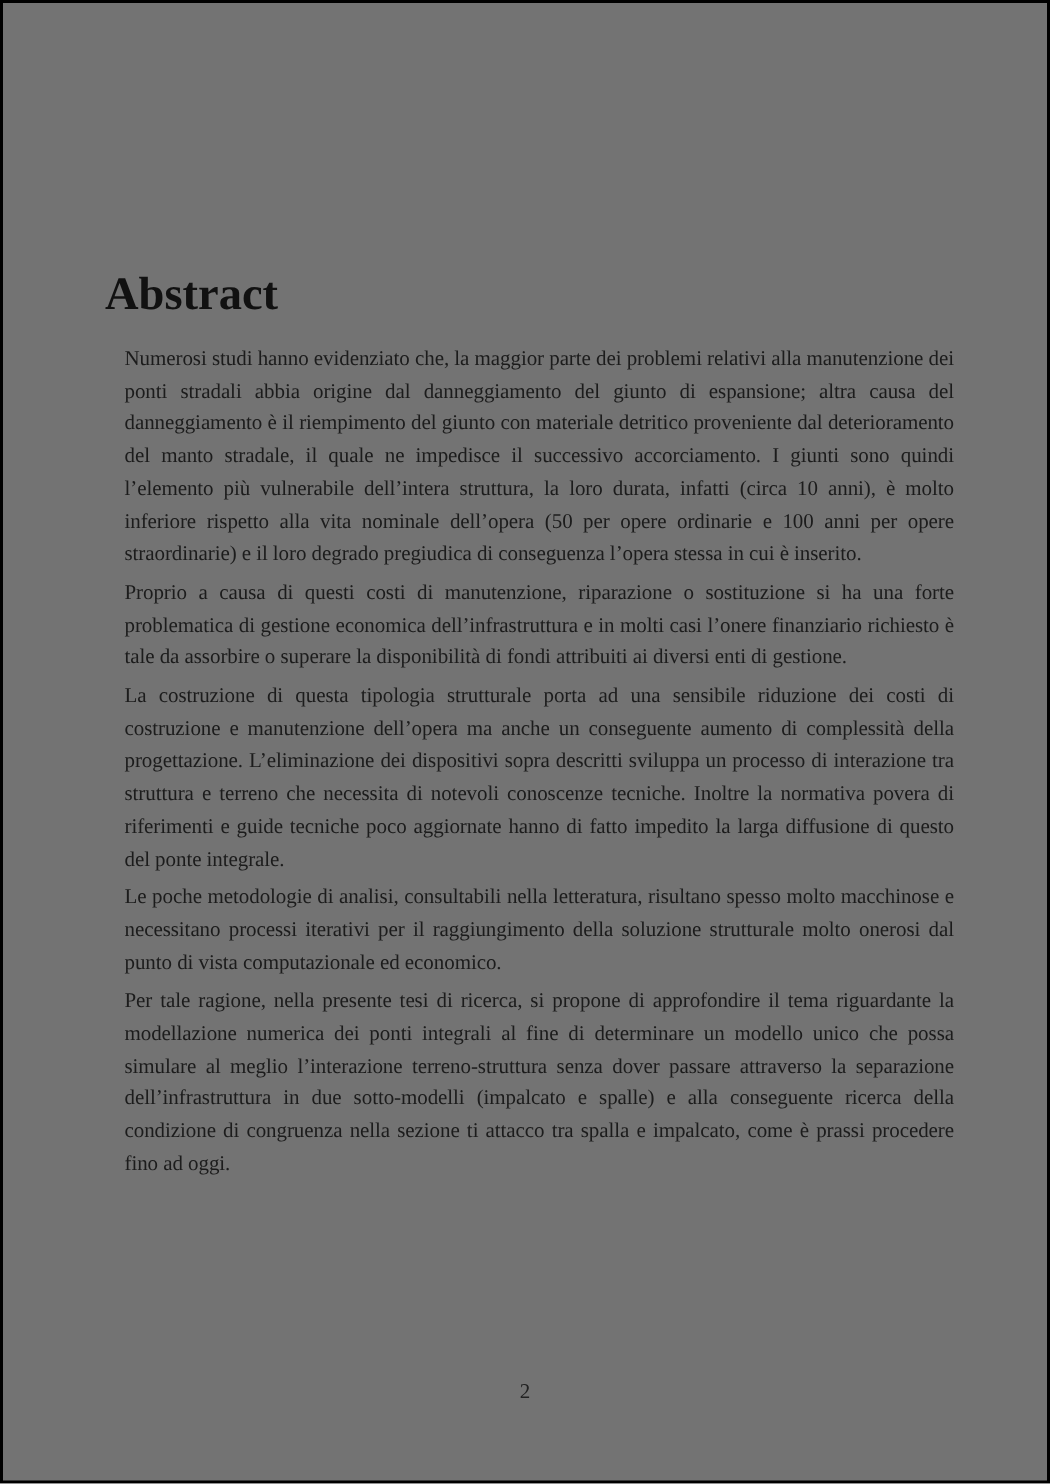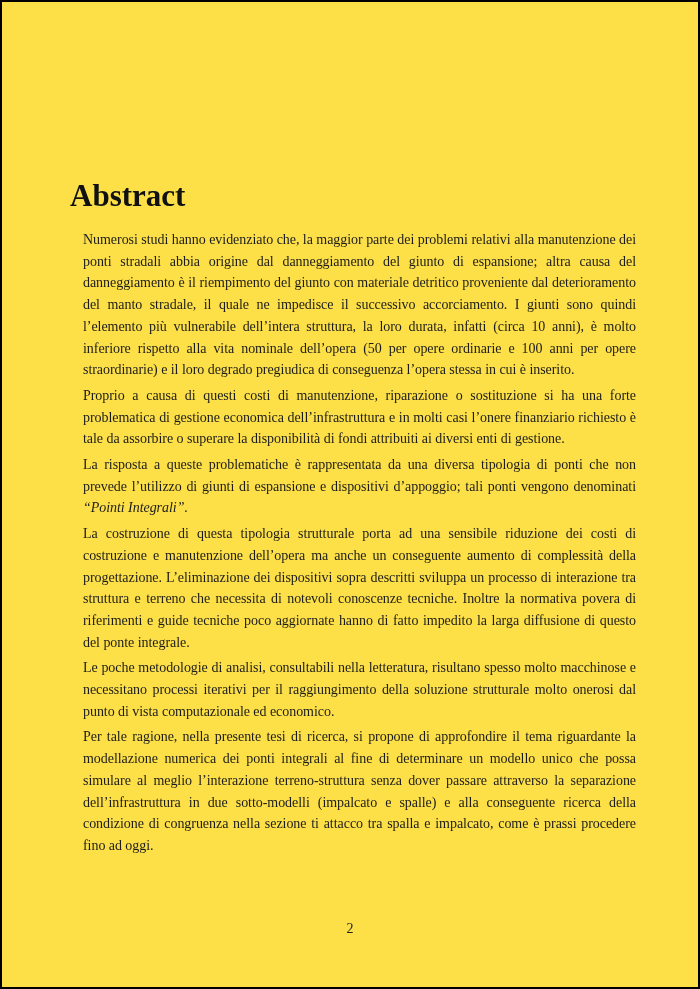--- a/index.html
+++ b/index.html
@@ -5,21 +5,21 @@
   html, body {
     margin: 0;
     padding: 0;
     background: #ffffff;
   }
   .page {
     position: relative;
     width: 700px;
     height: 989px;
     box-sizing: border-box;
-    background: #fde047;
+    background: #737373;
     border: 2px solid #000000;
     overflow: hidden;
     font-family: "Liberation Serif", serif;
     color: #1a1a1a;
   }
   .content {
     position: absolute;
     left: 68px;
     top: 176px;
     width: 566px;
@@ -55,20 +55,19 @@
 </style>
 </head>
 <body>
 
 <div class="page">
   <div class="content">
     <h1 class="title">Abstract</h1>
     <div class="paragraphs" id="paragraphs">
         <p><span>Numerosi studi hanno evidenziato che, la maggior parte dei problemi relativi alla manutenzione dei ponti stradali abbia origine dal danneggiamento del giunto di espansione; altra causa del danneggiamento è il riempimento del giunto con materiale detritico proveniente dal deterioramento del manto stradale, il quale ne impedisce il successivo accorciamento. I giunti sono quindi l’elemento più vulnerabile dell’intera struttura, la loro durata, infatti (circa 10 anni), è molto inferiore rispetto alla vita nominale dell’opera (50 per opere ordinarie e 100 anni per opere straordinarie) e il loro degrado pregiudica di conseguenza l’opera stessa in cui è inserito.</span></p>
         <p><span>Proprio a causa di questi costi di manutenzione, riparazione o sostituzione si ha una forte problematica di gestione economica dell’infrastruttura e in molti casi l’onere finanziario richiesto è tale da assorbire o superare la disponibilità di fondi attribuiti ai diversi enti di gestione.</span></p>
-        <p><span>La risposta a queste problematiche è rappresentata da una diversa tipologia di ponti che non prevede l’utilizzo di giunti di espansione e dispositivi d’appoggio; tali ponti vengono denominati </span><span class="italic">“Pointi Integrali”.</span></p>
         <p><span>La costruzione di questa tipologia strutturale porta ad una sensibile riduzione dei costi di costruzione e manutenzione dell’opera ma anche un conseguente aumento di complessità della progettazione. L’eliminazione dei dispositivi sopra descritti sviluppa un processo di interazione tra struttura e terreno che necessita di notevoli conoscenze tecniche. Inoltre la normativa povera di riferimenti e guide tecniche poco aggiornate hanno di fatto impedito la larga diffusione di questo del ponte integrale.</span></p>
         <p><span>Le poche metodologie di analisi, consultabili nella letteratura, risultano spesso molto macchinose e necessitano processi iterativi per il raggiungimento della soluzione strutturale molto onerosi dal punto di vista computazionale ed economico.</span></p>
         <p><span>Per tale ragione, nella presente tesi di ricerca, si propone di approfondire il tema riguardante la modellazione numerica dei ponti integrali al fine di determinare un modello unico che possa simulare al meglio l’interazione terreno-struttura senza dover passare attraverso la separazione dell’infrastruttura in due sotto-modelli (impalcato e spalle) e alla conseguente ricerca della condizione di congruenza nella sezione ti attacco tra spalla e impalcato, come è prassi procedere fino ad oggi.</span></p>
       </div>
   </div>
   <div class="pagenum">2</div>
 </div>
 
 </body></html>

